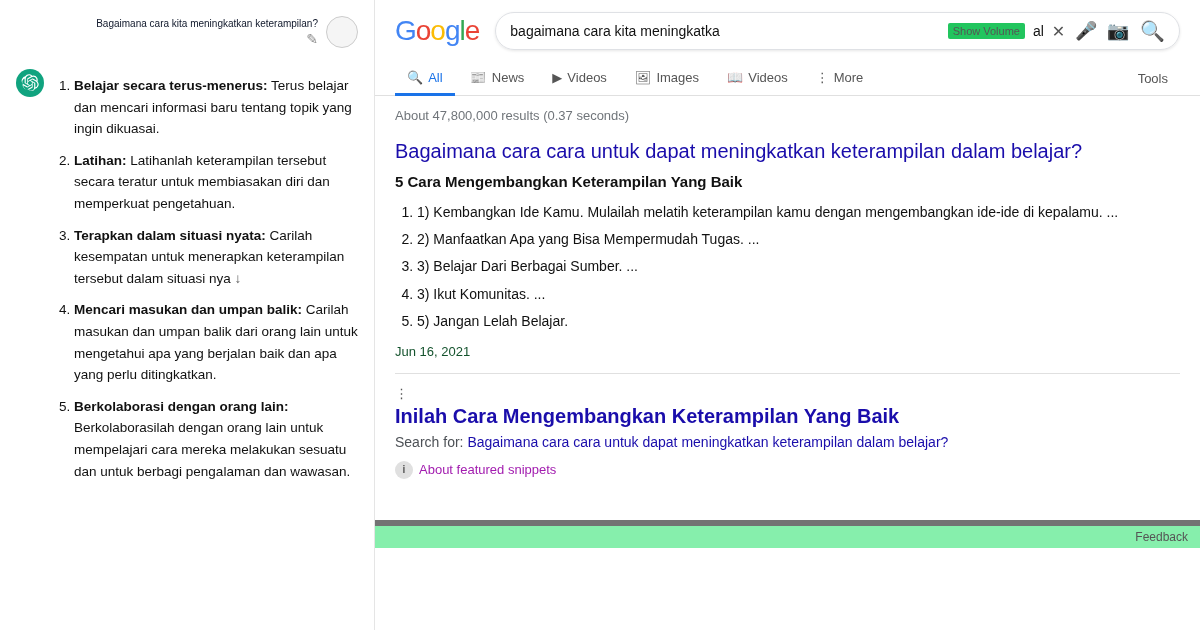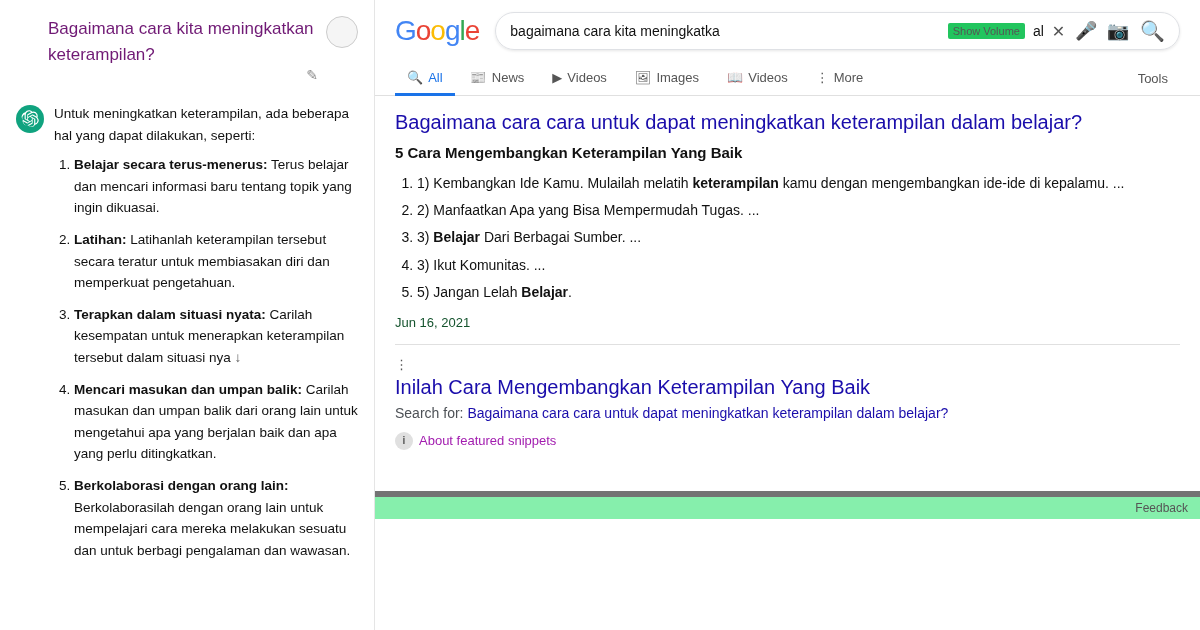--- a/index.html
+++ b/index.html
@@ -30,22 +30,22 @@
       width: 32px;
       height: 32px;
       border-radius: 50%;
       border: 1px solid #ccc;
       background: #f5f5f5;
       flex-shrink: 0;
     }
 
     .user-bubble {
       background: #fff;
-      color: #701a75;
-      font-size: 17px;
+      color: #0f172a;
+      font-size: 10px;
       line-height: 1.5;
       max-width: 270px;
     }
 
     .edit-icon {
       color: #888;
       font-size: 14px;
       align-self: flex-end;
       margin-bottom: 4px;
       cursor: pointer;
@@ -246,21 +246,21 @@
       font-size: 14px;
       color: #111;
       line-height: 1.8;
     }
 
     .featured-list li {
       margin-bottom: 2px;
     }
 
     .featured-list li strong {
-      font-weight: bold;
+      font-weight: normal;
     }
 
     .result-date {
       font-size: 13px;
       color: #14532d;
       margin-top: 10px;
     }
 
     .divider {
       border: none;
@@ -284,21 +284,21 @@
 
     .result-url-dots {
       cursor: pointer;
       color: #555;
     }
 
     .result-link {
       font-size: 20px;
       color: #1a0dab;
       text-decoration: none;
-      font-weight: normal;
+      font-weight: bold;
       display: block;
       margin-bottom: 4px;
     }
 
     .result-snippet {
       font-size: 14px;
       color: #4d5156;
       line-height: 1.5;
     }
 
@@ -360,21 +360,20 @@
     <div class="user-avatar"></div>
   </div>
 
   <div class="assistant-row">
     <div class="chatgpt-icon">
       <svg viewBox="0 0 41 41" xmlns="http://www.w3.org/2000/svg">
         <path d="M37.532 16.87a9.963 9.963 0 0 0-.856-8.184 10.078 10.078 0 0 0-10.855-4.835 9.964 9.964 0 0 0-6.214-3.447 10.081 10.081 0 0 0-10.032 4.949 9.962 9.962 0 0 0-6.614 4.811 10.079 10.079 0 0 0 1.24 11.817 9.965 9.965 0 0 0 .856 8.185 10.079 10.079 0 0 0 10.855 4.835 9.965 9.965 0 0 0 6.214 3.447 10.081 10.081 0 0 0 10.033-4.95 9.963 9.963 0 0 0 6.613-4.81 10.079 10.079 0 0 0-1.24-11.817zM22.498 37.886a7.474 7.474 0 0 1-4.799-1.735c.061-.033.168-.091.237-.134l7.964-4.6a1.294 1.294 0 0 0 .655-1.134V19.054l3.366 1.944a.12.12 0 0 1 .066.092v9.299a7.505 7.505 0 0 1-7.49 7.496zM6.392 31.006a7.471 7.471 0 0 1-.894-5.023c.06.036.162.099.237.141l7.964 4.6a1.297 1.297 0 0 0 1.308 0l9.724-5.614v3.888a.12.12 0 0 1-.048.103l-8.051 4.649a7.504 7.504 0 0 1-10.24-2.744zM4.297 13.62A7.469 7.469 0 0 1 8.2 10.333c0 .068-.004.19-.004.274v9.201a1.294 1.294 0 0 0 .654 1.132l9.723 5.614-3.366 1.944a.12.12 0 0 1-.114.012L7.044 23.86a7.504 7.504 0 0 1-2.747-10.24zm27.658 6.437l-9.724-5.615 3.367-1.943a.121.121 0 0 1 .114-.012l8.048 4.648a7.498 7.498 0 0 1-1.158 13.528v-9.476a1.293 1.293 0 0 0-.647-1.13zm3.35-5.043c-.059-.037-.162-.099-.236-.141l-7.965-4.6a1.298 1.298 0 0 0-1.308 0l-9.723 5.614v-3.888a.12.12 0 0 1 .048-.103l8.05-4.645a7.497 7.497 0 0 1 11.135 7.763zm-21.063 6.929l-3.367-1.944a.12.12 0 0 1-.065-.092v-9.299a7.497 7.497 0 0 1 12.293-5.756 6.94 6.94 0 0 0-.236.134l-7.965 4.6a1.294 1.294 0 0 0-.654 1.132l-.006 11.225zm1.829-3.943l4.33-2.501 4.332 2.497v4.998l-4.331 2.5-4.331-2.5V18z"></path>
       </svg>
     </div>
     <div class="assistant-content">
-      <span>Untuk meningkatkan keterampilan, ada beberapa hal yang dapat dilakukan, seperti:</span>
       <ol>
         <li><strong>Belajar secara terus-menerus:</strong> Terus belajar dan mencari informasi baru tentang topik yang ingin dikuasai.</li>
         <li><strong>Latihan:</strong> Latihanlah keterampilan tersebut secara teratur untuk membiasakan diri dan memperkuat pengetahuan.</li>
         <li><strong>Terapkan dalam situasi nyata:</strong> Carilah kesempatan untuk menerapkan keterampilan tersebut dalam situasi nya <span style="color:#555;">↓</span></li>
         <li><strong>Mencari masukan dan umpan balik:</strong> Carilah masukan dan umpan balik dari orang lain untuk mengetahui apa yang berjalan baik dan apa yang perlu ditingkatkan.</li>
         <li><strong>Berkolaborasi dengan orang lain:</strong> Berkolaborasilah dengan orang lain untuk mempelajari cara mereka melakukan sesuatu dan untuk berbagi pengalaman dan wawasan.</li>
       </ol>
     </div>
   </div>
 
@@ -424,20 +423,21 @@
     </div>
     <div class="tab-item">
       <span class="tab-icon">⋮</span>
       <span>More</span>
     </div>
     <div class="tools-btn">Tools</div>
   </div>
 
   <div class="results-area">
 
+    <div class="results-count">About 47,800,000 results (0.37 seconds)</div>
 
     <div class="featured-snippet">
       <div class="featured-title">Bagaimana cara cara untuk dapat meningkatkan keterampilan dalam belajar?</div>
       <div class="featured-subtitle">5 Cara Mengembangkan Keterampilan Yang Baik</div>
       <ol class="featured-list">
         <li>1) Kembangkan Ide Kamu. Mulailah melatih <strong>keterampilan</strong> kamu dengan mengembangkan ide-ide di kepalamu. ...</li>
         <li>2) Manfaatkan Apa yang Bisa Mempermudah Tugas. ...</li>
         <li>3) <strong>Belajar</strong> Dari Berbagai Sumber. ...</li>
         <li>3) Ikut Komunitas. ...</li>
         <li>5) Jangan Lelah <strong>Belajar</strong>.</li>

